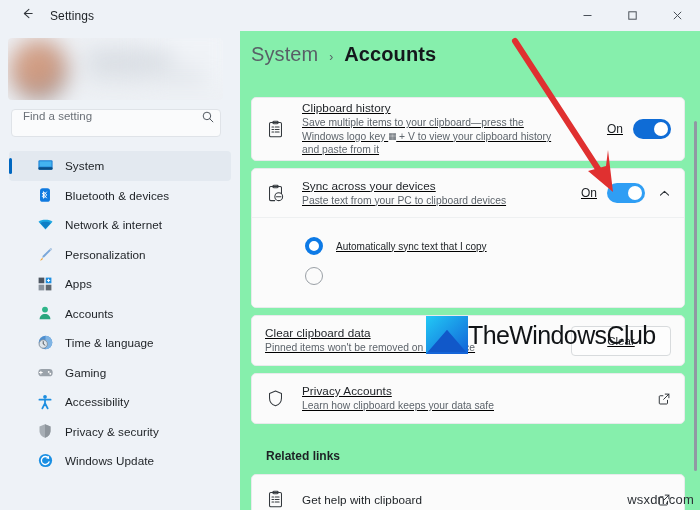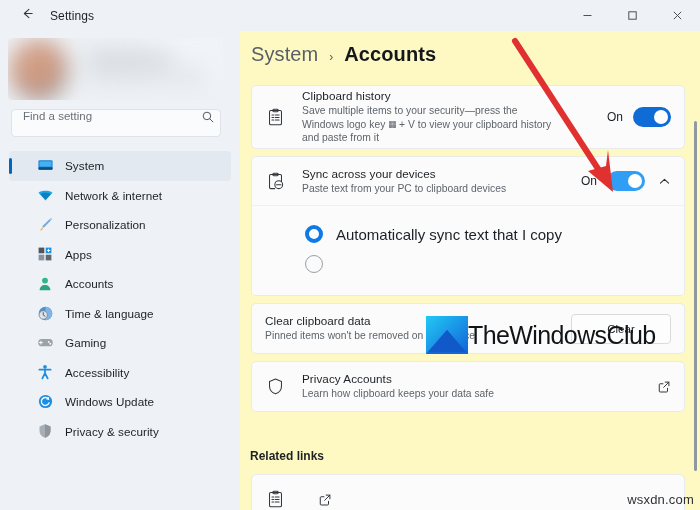--- a/index.html
+++ b/index.html
@@ -11,21 +11,21 @@
     height: 510px;
     overflow: hidden;
     font-family: "Liberation Sans", sans-serif;
     background: #f3f3f3;
     -webkit-font-smoothing: antialiased;
   }
   .window {
     position: relative;
     width: 700px;
     height: 510px;
-    background: #fef9c3;
+    background: #86efac;
     overflow: hidden;
   }
 
   
   .titlebar {
     position: absolute;
     top: 0; left: 0;
     width: 700px;
     height: 31px;
     background: #eef2f7;
@@ -195,22 +195,23 @@
   }
   .bc-current {
     font-size: 20px;
     color: #14181c;
     font-weight: bold;
     letter-spacing: .1px;
   }
 
   .cards {
     position: absolute;
-    left: 11px; top: 54px;
+    left: 11px; top: 66px;
     width: 434px;
+    text-decoration: underline;
   }
   .card {
     background: #fbfbfb;
     border: 1px solid #e8eaec;
     border-radius: 5px;
     margin-bottom: 7px;
     box-sizing: border-box;
     overflow: hidden;
   }
   .row {
@@ -300,21 +301,21 @@
   }
   .radio.on {
     border: 4.5px solid #0d7ae6;
     background: #fff;
   }
   .radio.off {
     border: 1.4px solid #9aa0a6;
     background: #fbfbfb;
   }
   .radio-label {
-    font-size: 15px;
+    font-size: 10px;
     color: #1d2125;
   }
 
   .btn {
     min-width: 100px;
     height: 29px;
     padding: 14px 14px;
     background: #fdfdfd;
     border: 1px solid #d8dbdd;
     border-radius: 4px;
@@ -328,21 +329,21 @@
 
   .ext-icon {
     color: #2b3035;
     display: flex;
     align-items: center;
     margin-left: 6px;
   }
 
   .related-title {
     position: absolute;
-    left: 10px; top: 418px;
+    left: 26px; top: 418px;
     font-size: 12px;
     font-weight: bold;
     color: #1d2125;
   }
   .related-card {
     position: absolute;
     left: 11px; top: 443px;
     width: 434px;
     background: #fbfbfb;
     border: 1px solid #e8eaec;
@@ -452,20 +453,30 @@
         <span class="navicon">
           <svg width="17" height="17" viewBox="0 0 18 18">
             <rect x="1.5" y="3.5" width="15" height="10" rx="1.2" fill="#1a7fd4"></rect>
             <rect x="1.5" y="10.8" width="15" height="2.7" rx="1" fill="#0b4f86"></rect>
             <rect x="2.6" y="4.6" width="12.8" height="5.6" fill="#43b3f0"></rect>
           </svg>
         </span>
         <span class="navlabel">System</span>
       </div>
 
+      <div class="navitem">
+        <span class="navicon">
+          <svg width="16" height="16" viewBox="0 0 18 18">
+            <rect x="3.4" y="1.3" width="11.2" height="15.4" rx="3" fill="#0f7ae0"></rect>
+            <path d="M7.2 5.3 L11 8.9 L7.2 12.6 V5.3 Z" fill="none" stroke="#fff" stroke-width="1.1" stroke-linejoin="round"></path>
+            <path d="M5.8 6.9 L11 12.6 M5.8 11 L11 5.3" stroke="#fff" stroke-width="1.1" fill="none"></path>
+          </svg>
+        </span>
+        <span class="navlabel">Bluetooth &amp; devices</span>
+      </div>
 
       <div class="navitem">
         <span class="navicon">
           <svg width="17" height="17" viewBox="0 0 18 18">
             <path d="M1.6 6.2 C4.6 3.4 13.4 3.4 16.4 6.2 L9 14.2 Z" fill="#1ca6e0"></path>
             <path d="M3.6 7.6 C5.8 5.7 12.2 5.7 14.4 7.6 L9 13.6 Z" fill="#0f7fc5"></path>
           </svg>
         </span>
         <span class="navlabel">Network &amp; internet</span>
       </div>
@@ -534,37 +545,37 @@
             <circle cx="9" cy="3.2" r="2.1" fill="#1e8ee0"></circle>
             <path d="M2.7 6.4 H15.3" stroke="#1e8ee0" stroke-width="2" stroke-linecap="round"></path>
             <path d="M9 6.2 V10.4 L6 16.2 M9 10.4 L12 16.2" stroke="#1e8ee0" stroke-width="2" fill="none" stroke-linecap="round"></path>
           </svg>
         </span>
         <span class="navlabel">Accessibility</span>
       </div>
 
       <div class="navitem">
         <span class="navicon">
+          <svg width="16" height="16" viewBox="0 0 18 18">
+            <path d="M9 1.5 L15.2 4 V8.6 C15.2 12.4 12.6 15.3 9 16.5 C5.4 15.3 2.8 12.4 2.8 8.6 V4 Z" fill="#a7aeb5"></path>
+            <path d="M9 1.5 L15.2 4 V8.6 C15.2 12.4 12.6 15.3 9 16.5 Z" fill="#8e959c"></path>
+          </svg>
+        </span>
+        <span class="navlabel">Privacy &amp; security</span>
+      </div>
+
+      <div class="navitem">
+        <span class="navicon">
           <svg width="17" height="17" viewBox="0 0 18 18">
             <circle cx="9" cy="9" r="7" fill="#1a8fe3"></circle>
             <path d="M12.3 6.6 A4.2 4.2 0 1 0 12.8 10.4" fill="none" stroke="#fff" stroke-width="1.4" stroke-linecap="round"></path>
             <path d="M12.6 3.9 L12.7 7 L9.6 6.8 Z" fill="#fff"></path>
           </svg>
         </span>
         <span class="navlabel">Windows Update</span>
-      </div>
-
-      <div class="navitem">
-        <span class="navicon">
-          <svg width="16" height="16" viewBox="0 0 18 18">
-            <path d="M9 1.5 L15.2 4 V8.6 C15.2 12.4 12.6 15.3 9 16.5 C5.4 15.3 2.8 12.4 2.8 8.6 V4 Z" fill="#a7aeb5"></path>
-            <path d="M9 1.5 L15.2 4 V8.6 C15.2 12.4 12.6 15.3 9 16.5 Z" fill="#8e959c"></path>
-          </svg>
-        </span>
-        <span class="navlabel">Privacy &amp; security</span>
       </div>
 
     </div>
   </div>
 
   <div class="content">
 
     <div class="breadcrumb">
       <span class="bc-parent">System</span>
       <span class="bc-sep">›</span>
@@ -579,21 +590,21 @@
             <svg width="19" height="19" viewBox="0 0 20 20" fill="none" stroke="currentColor" stroke-width="1.1">
               <rect x="3.7" y="2.6" width="12.6" height="15" rx="1.4"></rect>
               <rect x="7.2" y="1.3" width="5.6" height="2.7" rx="1"></rect>
               <path d="M6.3 7.4 H8 M6.3 10 H8 M6.3 12.6 H8" stroke-linecap="round"></path>
               <path d="M9.6 7.4 H13.8 M9.6 10 H13.8 M9.6 12.6 H13.8" stroke-linecap="round"></path>
             </svg>
           </div>
           <div class="row-text">
             <div class="row-title">Clipboard history</div>
             <div class="row-desc">
-              <span>Save multiple items to your security—press the</span><br>
+              <span>Save multiple items to your clipboard—press the</span><br>
               <span>Windows logo key </span><span class="winkey">▦</span><span> + V to view your clipboard history</span><br>
               <span>and paste from it</span>
             </div>
           </div>
           <div class="row-right">
             <span class="toggle-label">On</span>
             <div class="toggle" style="background:#0f6cd6">
               <div class="knob"></div>
             </div>
           </div>
@@ -678,20 +689,23 @@
     <div class="related-title">Related links</div>
     <div class="related-card">
       <div class="row">
         <div class="row-icon">
           <svg width="19" height="19" viewBox="0 0 20 20" fill="none" stroke="currentColor" stroke-width="1.1">
             <rect x="3.7" y="2.6" width="12.6" height="15" rx="1.4"></rect>
             <rect x="7.2" y="1.3" width="5.6" height="2.7" rx="1"></rect>
             <path d="M6.3 7.4 H8 M6.3 10 H8 M6.3 12.6 H8" stroke-linecap="round"></path>
             <path d="M9.6 7.4 H13.8 M9.6 10 H13.8 M9.6 12.6 H13.8" stroke-linecap="round"></path>
           </svg>
+        </div>
+        <div class="row-text">
+          <div class="row-title">Get help with clipboard</div>
         </div>
         <div class="row-right">
           <span class="ext-icon">
             <svg width="14" height="14" viewBox="0 0 16 16" fill="none" stroke="currentColor" stroke-width="1.1">
               <path d="M9.4 2.4 H13.6 V6.6" stroke-linecap="round" stroke-linejoin="round"></path>
               <path d="M13.6 2.4 L7.6 8.4" stroke-linecap="round"></path>
               <path d="M12 9.5 V12.8 C12 13.3 11.6 13.7 11.1 13.7 H3.5 C3 13.7 2.6 13.3 2.6 12.8 V5.2 C2.6 4.7 3 4.3 3.5 4.3 H6.8" stroke-linecap="round" stroke-linejoin="round"></path>
             </svg>
           </span>
         </div>

